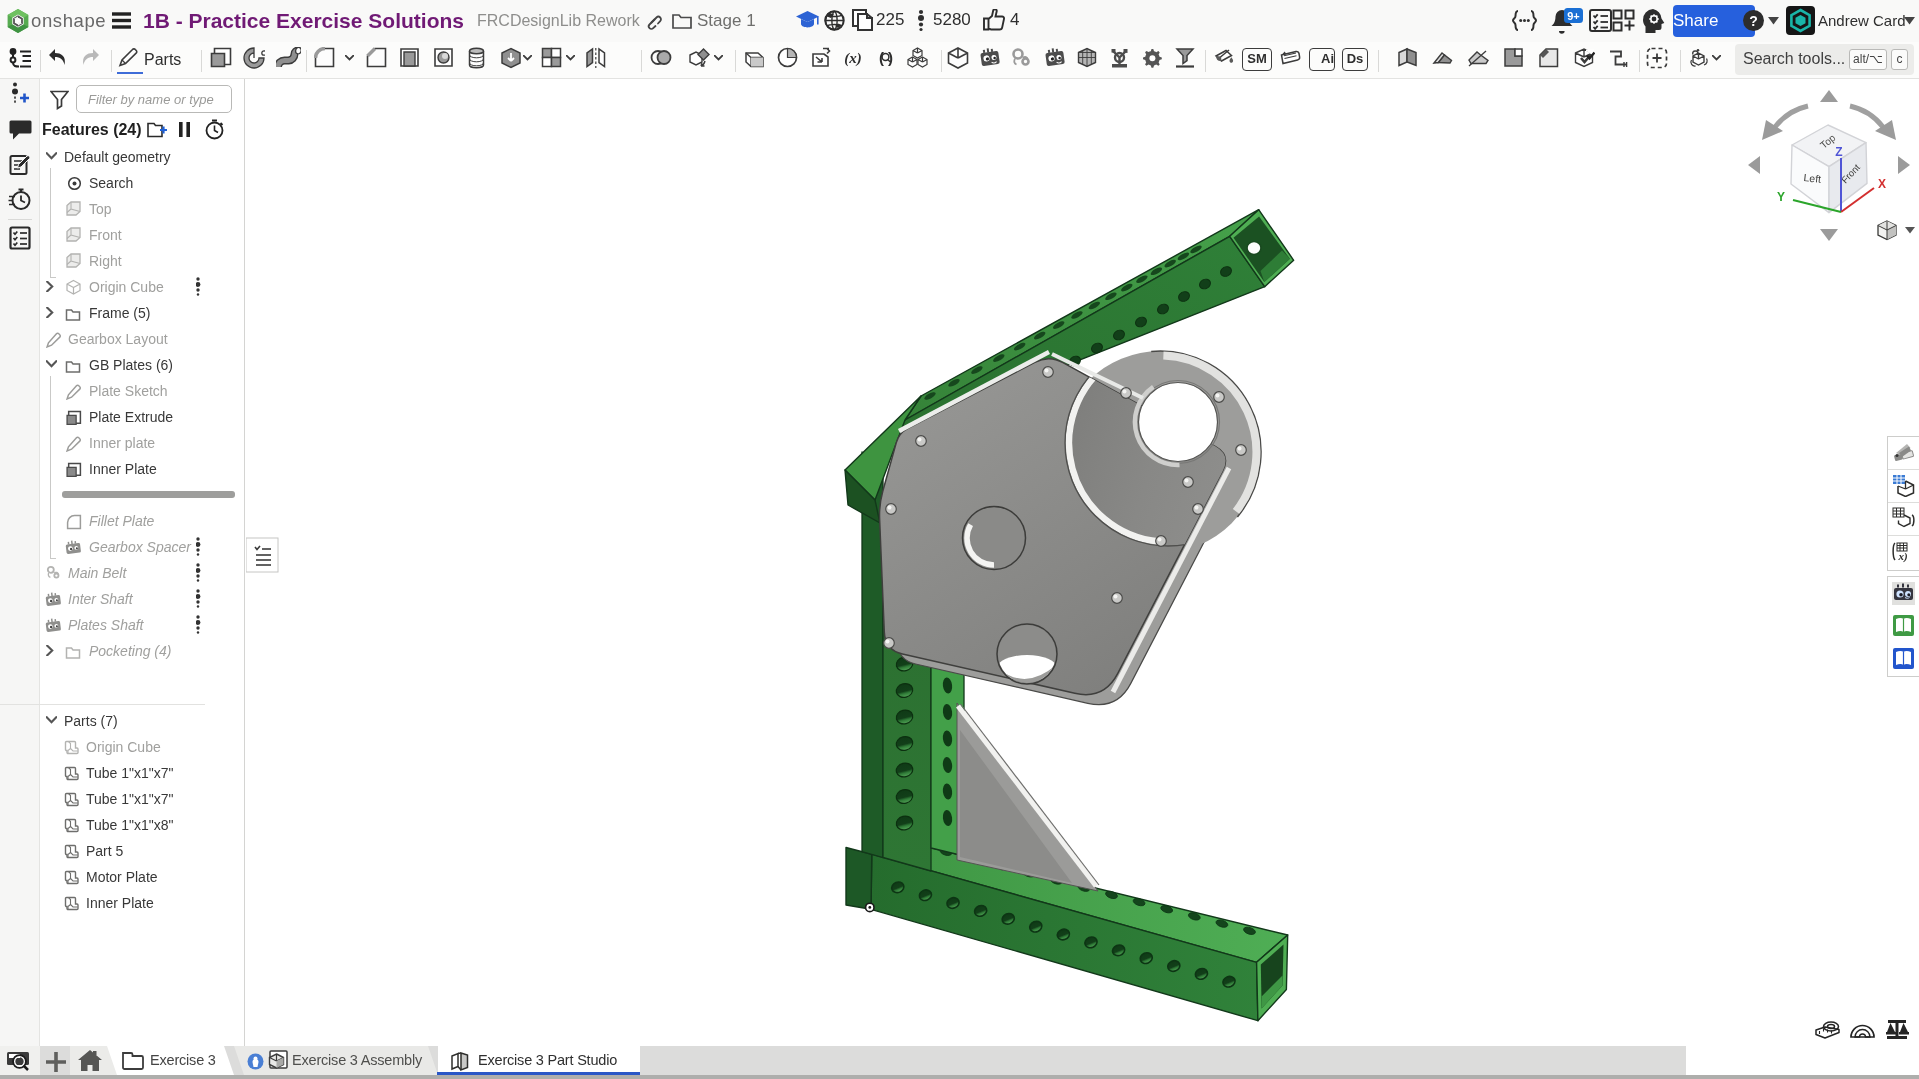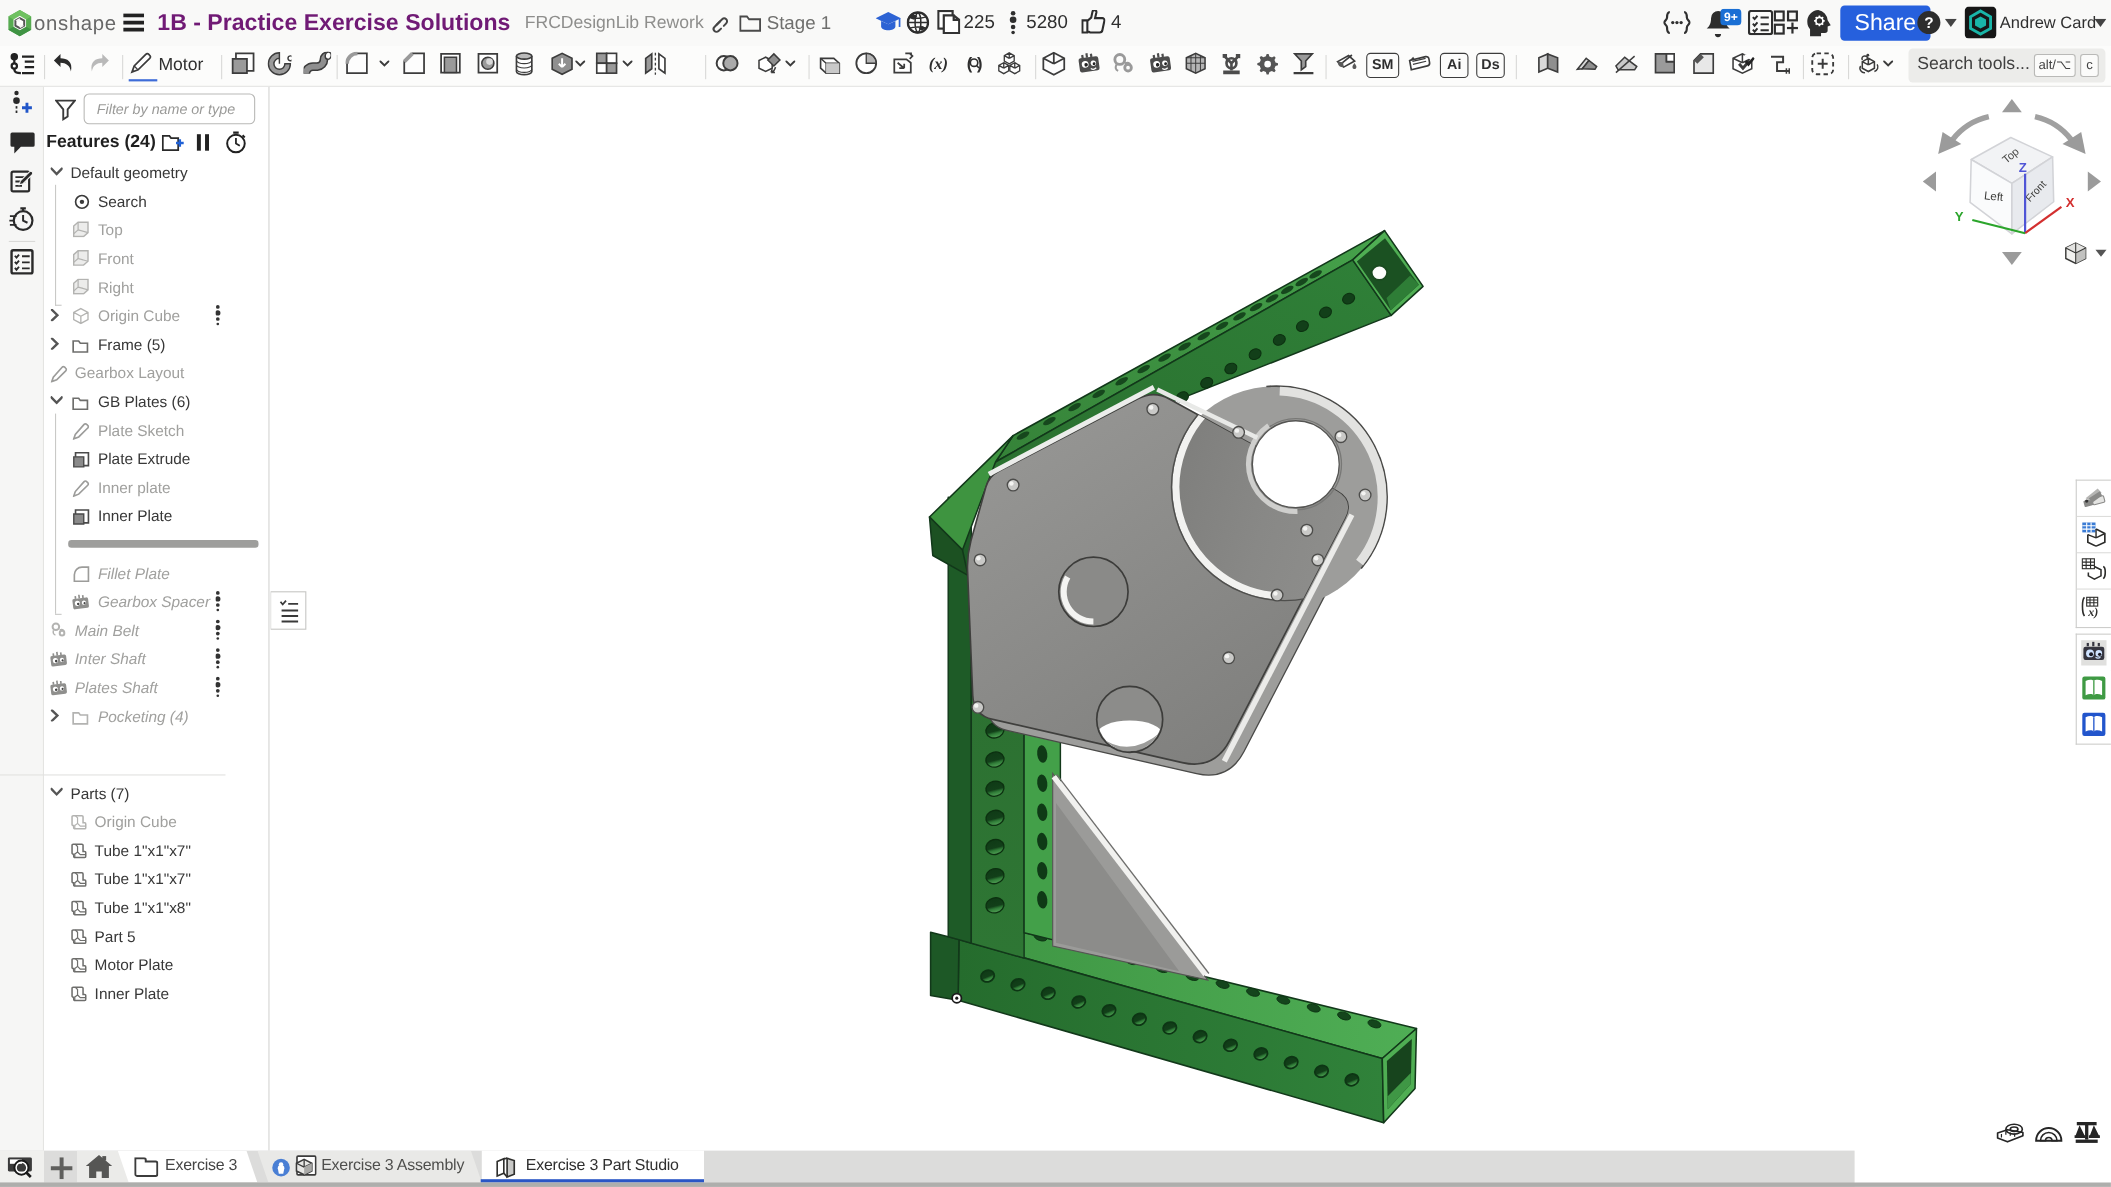--- a/index.html
+++ b/index.html
@@ -117,21 +117,21 @@
         <rect x="12.5" y="15.5" width="10" height="2"></rect>
       </g>
     </svg>
   <svg class="abs" style="left:1641px;top:8px" width="26" height="26" viewBox="0 0 26 26">
       <path d="M12 1 A10.5 10.5 0 0 0 2 12 c0 3 1.2 5 2.5 6.5 L4.5 25 h10 v-3 h3.5 a2.5 2.5 0 0 0 2.5 -2.5 V16 l2.8 -1 -2.8 -4.5 A10.5 10.5 0 0 0 12 1 Z" fill="#2d2d2d"></path>
       <g fill="none" stroke="#fff" stroke-width="1.5">
         <circle cx="13" cy="11" r="3.2"></circle>
         <path d="M13 6.2 v2 M13 13.8 v2 M8.2 11 h2 M15.8 11 h2 M9.6 7.6 l1.4 1.4 M15 13 l1.4 1.4 M16.4 7.6 L15 9 M11 13 l-1.4 1.4"></path>
       </g>
     </svg>
-  <div class="abs" style="left:1673px;top:5px;width:82px;height:32px;background:#2660dd;border-radius:4px;color:#fff;font-size:21px;text-align:center;line-height:32px;">Share</div>
+  <div class="abs" style="left:1673px;top:5px;width:82px;height:32px;background:#2660dd;border-radius:4px;color:#fff;font-size:17px;text-align:left;line-height:32px;">Share</div>
   <svg class="abs" style="left:1742px;top:9px" width="23" height="23" viewBox="0 0 23 23">
       <circle cx="11.5" cy="11.5" r="10.5" fill="#2d2d2d"></circle>
       <text x="11.5" y="16.5" font-size="14" font-weight="bold" fill="#fff" text-anchor="middle" font-family="Liberation Sans">?</text>
     </svg>
   <svg class="abs" style="left:1768px;top:17px" width="11" height="8" viewBox="0 0 11 8">
       <path d="M0 0 h11 L5.5 7.5 Z" fill="#444"></path>
     </svg>
   <svg class="abs" style="left:1786px;top:6px" width="29" height="29" viewBox="0 0 29 29">
       <rect x="0" y="0" width="29" height="29" rx="4" fill="#161616"></rect>
       <path d="M14.5 4 L23.6 9.2 V19.8 L14.5 25 L5.4 19.8 V9.2 Z" fill="none" stroke="#19b5a8" stroke-width="2.6"></path>
@@ -342,21 +342,21 @@
 <svg class="tb-ico" style="left:46px" width="23" height="22" viewBox="0 0 23 22">
       <path d="M9 2 L3 8 l6 6 v-4 c5 0 8.5 2.5 9.5 8 c2 -9 -3.5 -12 -9.5 -12 Z" fill="#2b2b2b"></path>
     </svg>
 <svg class="tb-ico" style="left:79px" width="23" height="22" viewBox="0 0 23 22">
       <path d="M14 2 l6 6 -6 6 v-4 c-5 0 -8.5 2.5 -9.5 8 c-2 -9 3.5 -12 9.5 -12 Z" fill="#b9b9b9"></path>
     </svg>
 <div class="divider" style="left:111px"></div>
 <svg class="tb-ico" style="left:117px" width="22" height="22" viewBox="0 0 22 22">
       <use href="#i-pen"></use>
     </svg>
-<div class="abs" style="left:144px;top:9px;font-size:16px;color:#2f2f2f;">Motor</div>
+<div class="abs" style="left:144px;top:9px;font-size:16px;color:#2f2f2f;">Parts</div>
 <div class="abs" style="left:117px;top:30px;width:26px;height:2px;background:#3e6cd8"></div>
 <div class="divider" style="left:201px"></div>
 <svg class="tb-ico" style="left:210px" width="22" height="22" viewBox="0 0 22 22">
       <use href="#i-ext"></use>
     </svg>
 <svg class="tb-ico" style="left:243px" width="22" height="22" viewBox="0 0 22 22">
       <use href="#i-rev"></use>
     </svg>
 <svg class="tb-ico" style="left:276px" width="25" height="22" viewBox="0 0 25 22">
       <use href="#i-swp"></use>
@@ -450,21 +450,21 @@
       <use href="#i-fnl"></use>
     </svg>
 <div class="divider" style="left:1205px"></div>
 <svg class="tb-ico" style="left:1213px" width="23" height="22" viewBox="0 0 23 22">
       <use href="#i-bkt"></use>
     </svg>
 <div class="abs" style="left:1242px;top:6px;width:30px;height:23px;border:1.6px solid #3c3c3c;border-radius:4px;font-size:13px;font-weight:bold;color:#2e2e2e;text-align:center;line-height:20px;">SM</div>
 <svg class="tb-ico" style="left:1279px" width="22" height="22" viewBox="0 0 22 22">
       <use href="#i-tag"></use>
     </svg>
-<div class="abs" style="left:1309px;top:6px;width:26px;height:23px;border:1.6px solid #3c3c3c;border-radius:4px;font-size:13px;font-weight:bold;color:#2e2e2e;text-align:center;line-height:20px;">Ai</div>
+<div class="abs" style="left:1309px;top:6px;width:26px;height:23px;border:1.6px solid #3c3c3c;border-radius:4px;font-size:13px;font-weight:bold;color:#2e2e2e;text-align:right;line-height:20px;">Ai</div>
 <div class="abs" style="left:1342px;top:6px;width:26px;height:23px;border:1.6px solid #3c3c3c;border-radius:4px;font-size:13px;font-weight:bold;color:#2e2e2e;text-align:center;line-height:20px;">Ds</div>
 <div class="divider" style="left:1378px"></div>
 <svg class="tb-ico" style="left:1397px" width="22" height="22" viewBox="0 0 22 22">
       <use href="#i-fld"></use>
     </svg>
 <svg class="tb-ico" style="left:1432px" width="22" height="22" viewBox="0 0 22 22">
       <use href="#i-bnd"></use>
     </svg>
 <svg class="tb-ico" style="left:1467px" width="22" height="22" viewBox="0 0 22 22">
       <use href="#i-flt"></use>

